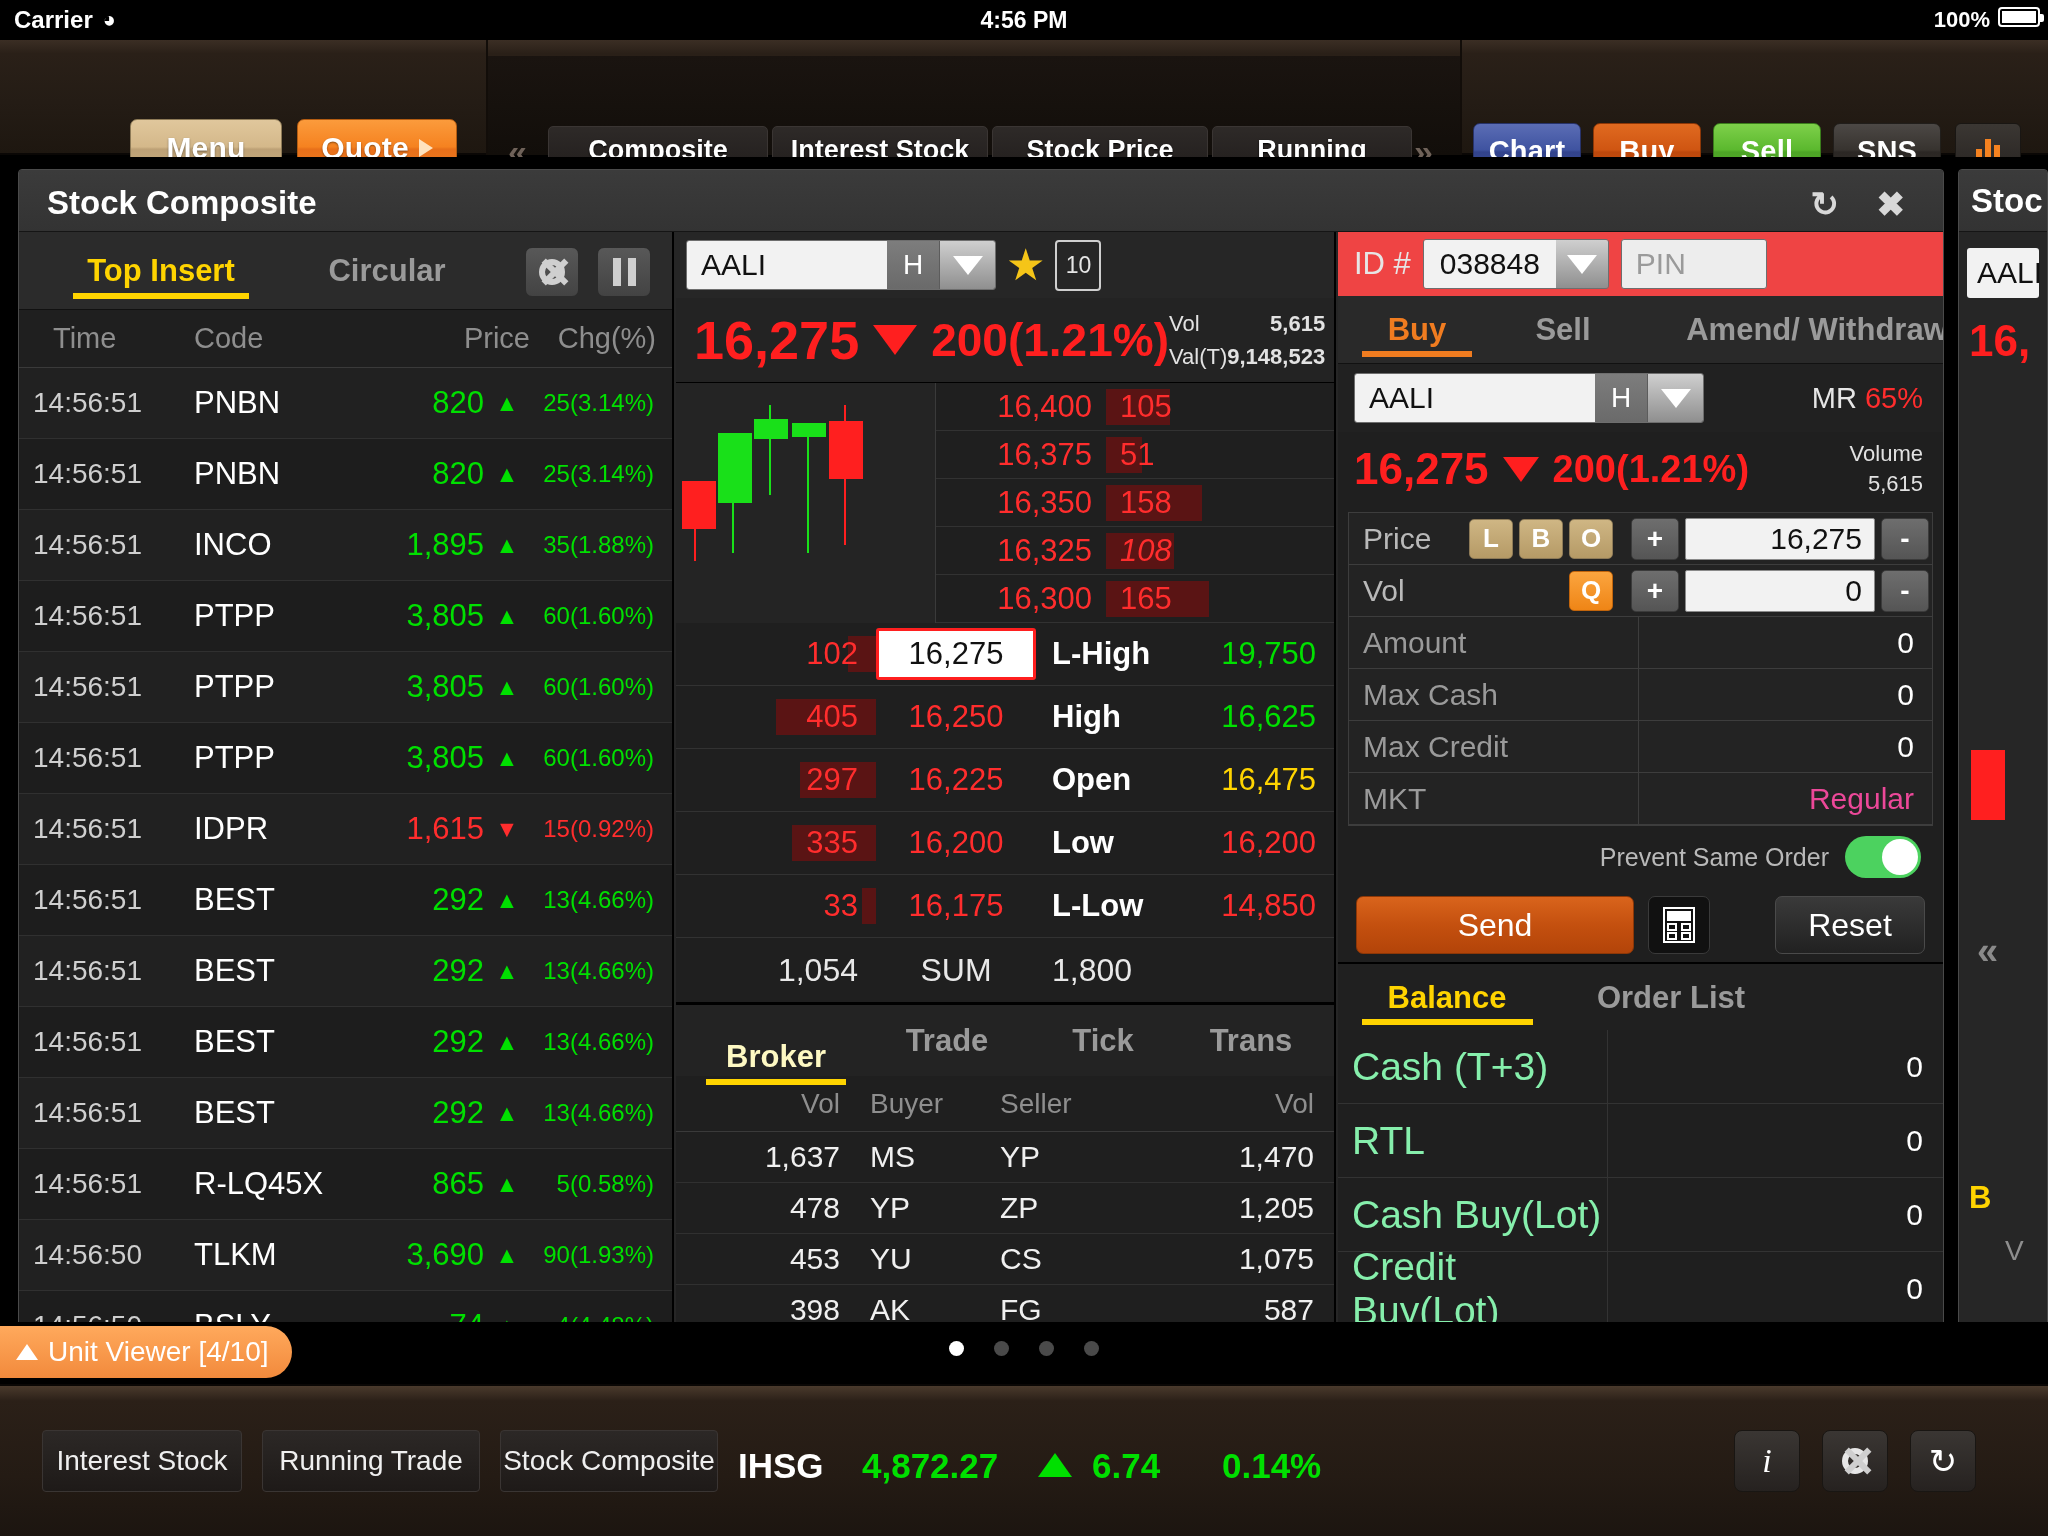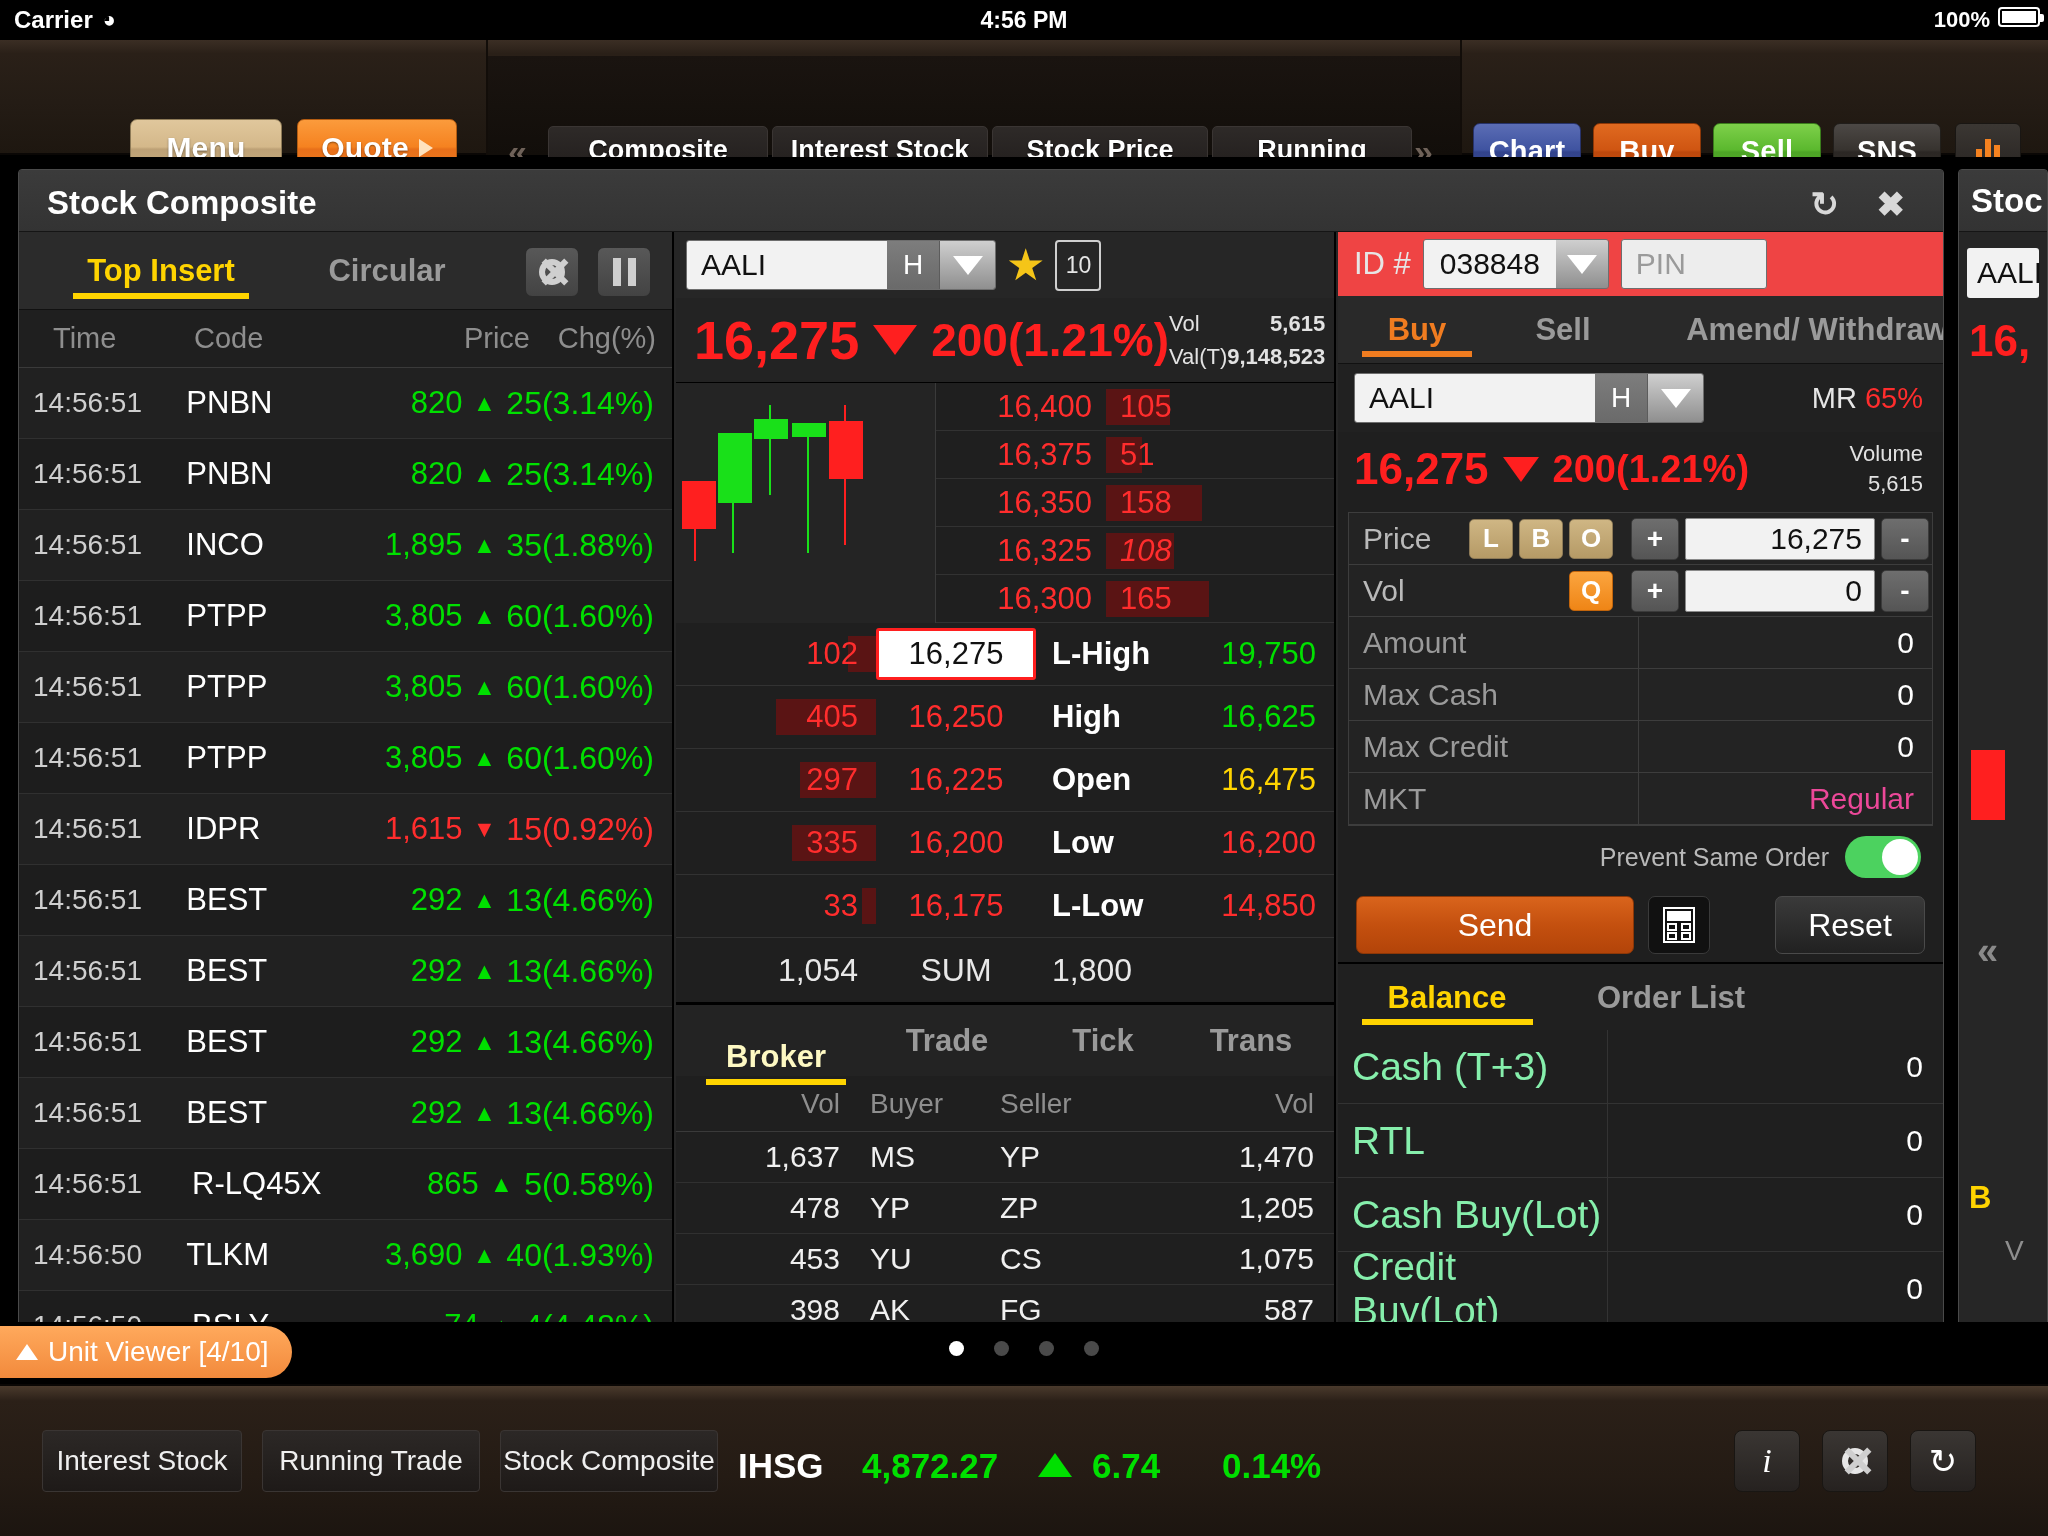--- a/index.html
+++ b/index.html
@@ -106,21 +106,21 @@
   .pause i{display:block;width:8px;height:28px;background:#cfcfcf;}
 
   .thead{display:flex;height:58px;align-items:center;background:#1f1f1f;border-bottom:1px solid #3a3a3a;}
   .thead div{color:#8e8e8e;font-size:29px;}
   .trow{display:flex;height:71px;align-items:center;border-bottom:1px solid #303030;background:#212121;}
   .trow:nth-child(even){background:#1d1d1d;}
   .c-time{width:175px;padding-left:14px;font-size:28px;color:#cfcfcf;}
   .c-code{width:150px;font-size:31px;color:#fff;}
   .c-price{width:140px;text-align:right;font-size:31px;}
   .c-arr{width:46px;text-align:center;font-size:23px;}
-  .c-chg{flex:1;text-align:right;padding-right:18px;font-size:32px;}
+  .c-chg{flex:1;text-align:right;padding-right:18px;font-size:24px;}
   .up{color:#00e000;} .down{color:#ff2d2d;}
   .hdr-time{width:175px;padding-left:34px;}
   .hdr-code{width:150px;}
   .hdr-price{width:186px;text-align:right;}
   .hdr-chg{flex:1;text-align:right;padding-right:16px;}
 
   
   .colB{position:absolute;left:657px;top:62px;width:660px;bottom:0;background:#1f1f1f;
     border-right:2px solid #000;}
   .qbar{height:66px;display:flex;align-items:center;padding:0 10px;gap:10px;background:#262626;}
@@ -448,21 +448,21 @@
               <div class="c-code">R-LQ45X</div>
               <div class="c-price up">865</div>
               <div class="c-arr up">▲</div>
               <div class="c-chg up">5(0.58%)</div>
             </div>
             <div class="trow">
               <div class="c-time">14:56:50</div>
               <div class="c-code">TLKM</div>
               <div class="c-price up">3,690</div>
               <div class="c-arr up">▲</div>
-              <div class="c-chg up">40(1.93%)</div>
+              <div class="c-chg up">90(1.93%)</div>
             </div>
             <div class="trow">
               <div class="c-time">14:56:50</div>
               <div class="c-code">BSLY</div>
               <div class="c-price up">74</div>
               <div class="c-arr up">▲</div>
               <div class="c-chg up">4(4.48%)</div>
             </div>
           </div>
       </div>

